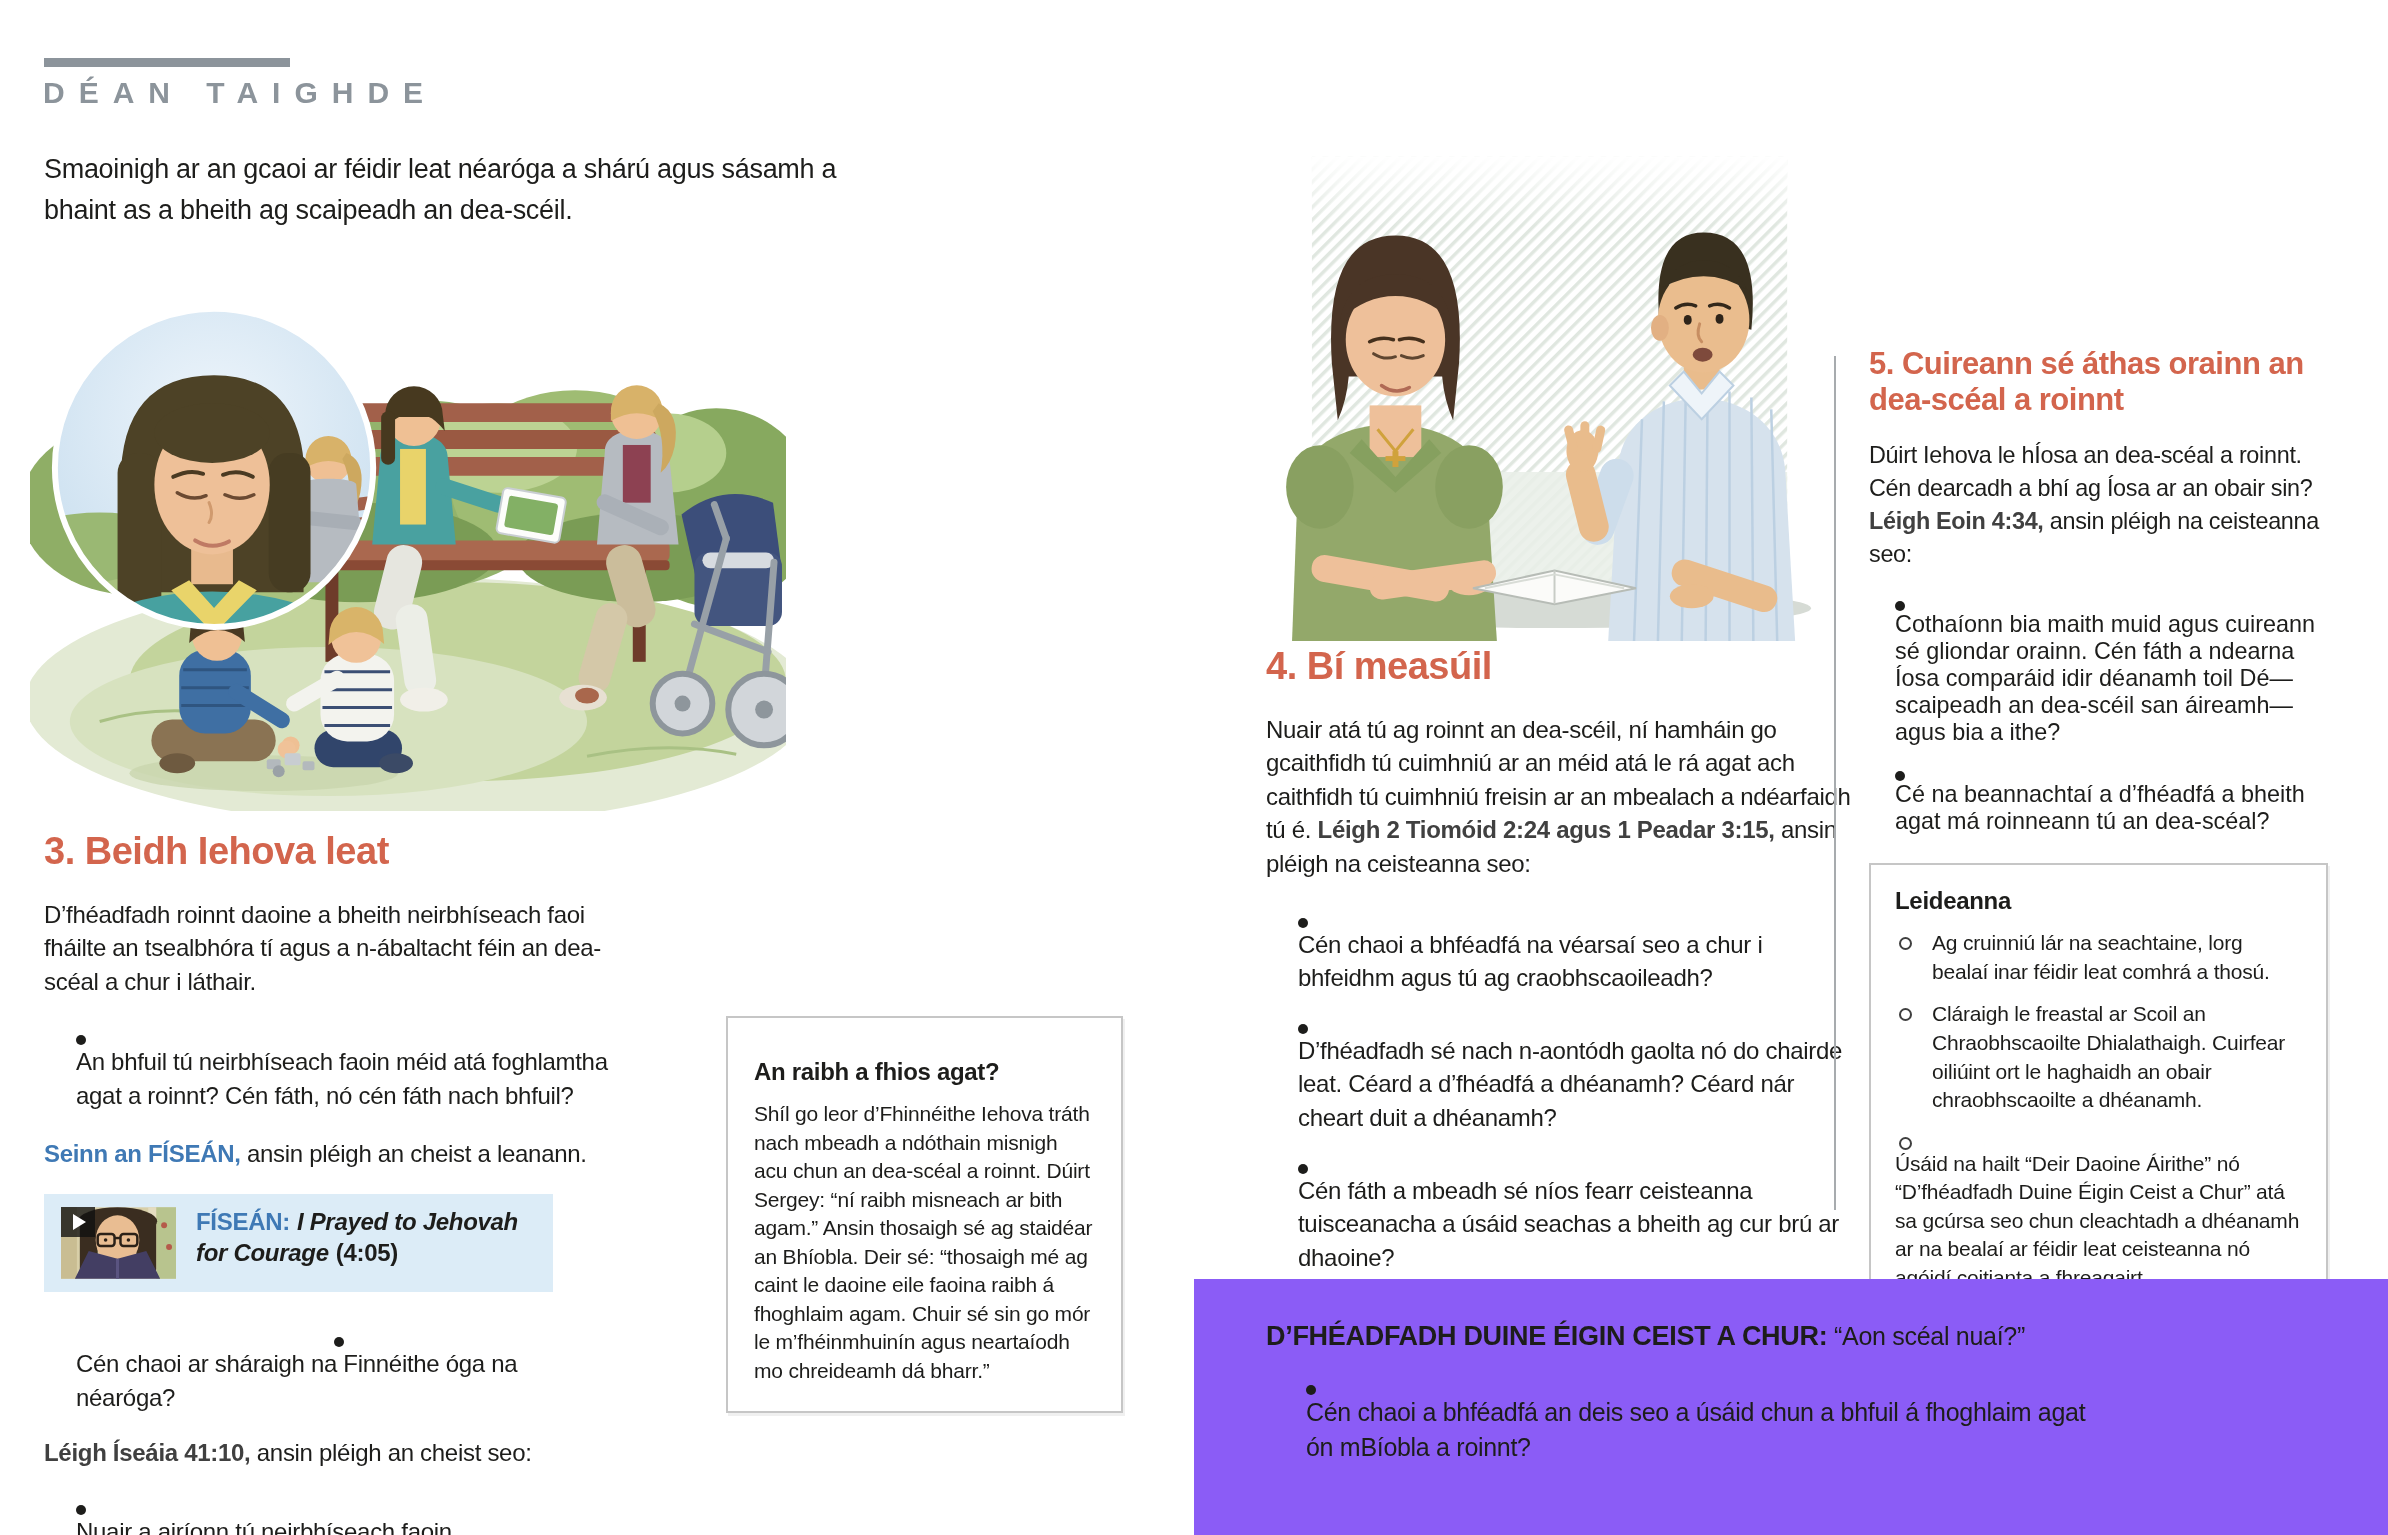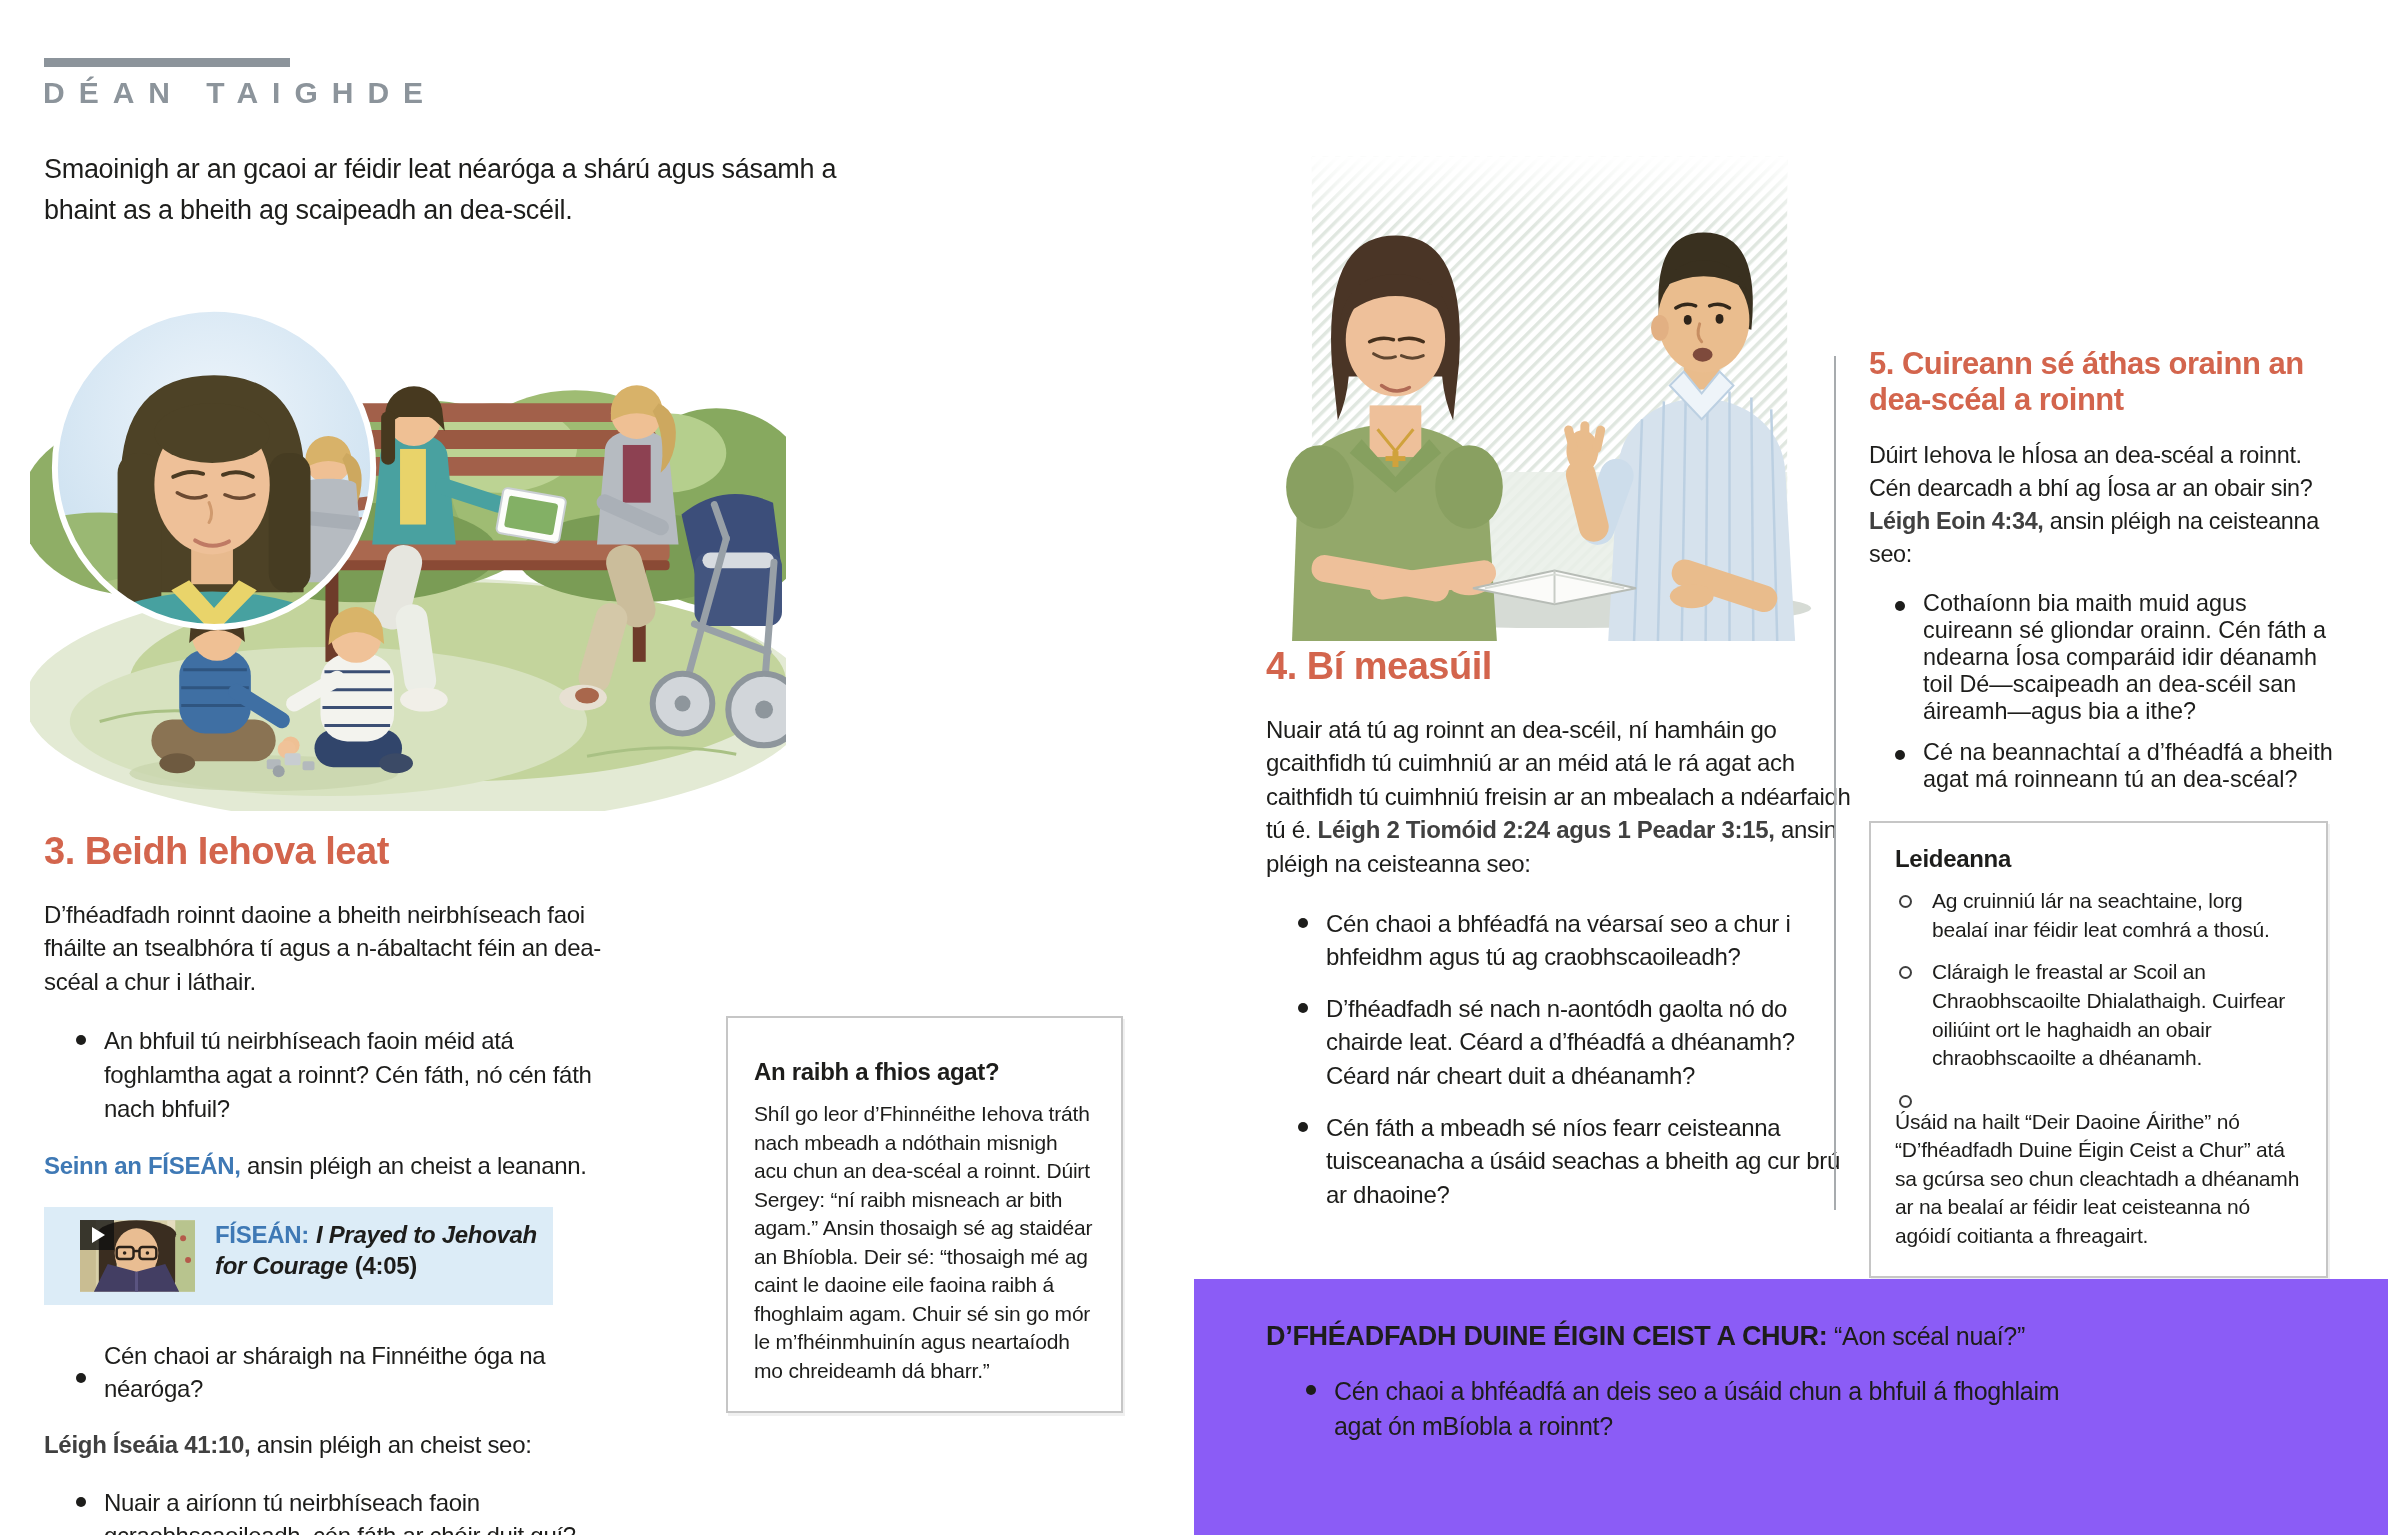--- a/index.html
+++ b/index.html
@@ -13,34 +13,34 @@
 
   .intro{left:44px;top:149px;width:841px;font-size:27px;line-height:1.5;letter-spacing:-0.3px;}
 
   
   p{margin:0;}
   .body-txt{font-size:24px;line-height:1.40;letter-spacing:-0.3px;}
   .sec-title{color:#d3654d;font-weight:bold;font-size:38px;line-height:1.15;margin-bottom:24px;letter-spacing:-0.5px;}
   .ref-link{color:#404040;font-weight:bold;cursor:pointer;}
   .play-link{color:#3f79b5;font-weight:bold;cursor:pointer;}
 
-  .b-row{display:flex;padding-left:32px;}
+  .b-row{display:flex;padding-left:32px;flex-direction:column;}
   .b-dot{flex:none;width:10px;height:10px;border-radius:50%;background:#1d1d1b;margin:11px 18px 0 0;}
 
   
   .col-left{left:44px;top:830px;width:575px;}
   .col-left .para{margin-bottom:26px;}
   .col-left .b1{margin-bottom:24px;}
   .col-left .playline{margin-bottom:24px;}
   .col-left .b2{margin-bottom:22px;align-items:center;}
   .col-left .readline{margin-bottom:24px;}
 
   
   .video-box{display:flex;align-items:flex-start;background:#dcecf7;width:509px;height:98px;
-             margin-bottom:34px;padding:0;cursor:pointer;justify-content:flex-end;}
+             margin-bottom:34px;padding:0;cursor:pointer;}
   .thumb{position:relative;flex:none;width:115px;height:72px;margin:13px 0 0 17px;overflow:hidden;}
   .play{position:absolute;left:0;top:0;width:34px;height:30px;background:rgba(15,15,15,0.78);
         display:flex;align-items:center;justify-content:center;}
   .play-tri{width:0;height:0;border-left:13px solid #ffffff;border-top:8px solid transparent;border-bottom:8px solid transparent;margin-left:3px;}
   .video-label{margin:12px 0 0 20px;font-size:24px;line-height:1.3;font-weight:bold;width:338px;letter-spacing:-0.3px;}
   .v-label{color:#3f79b5;}
   .v-title{font-style:italic;margin-left:7px;}
   .v-dur{margin-left:7px;}
 
   

